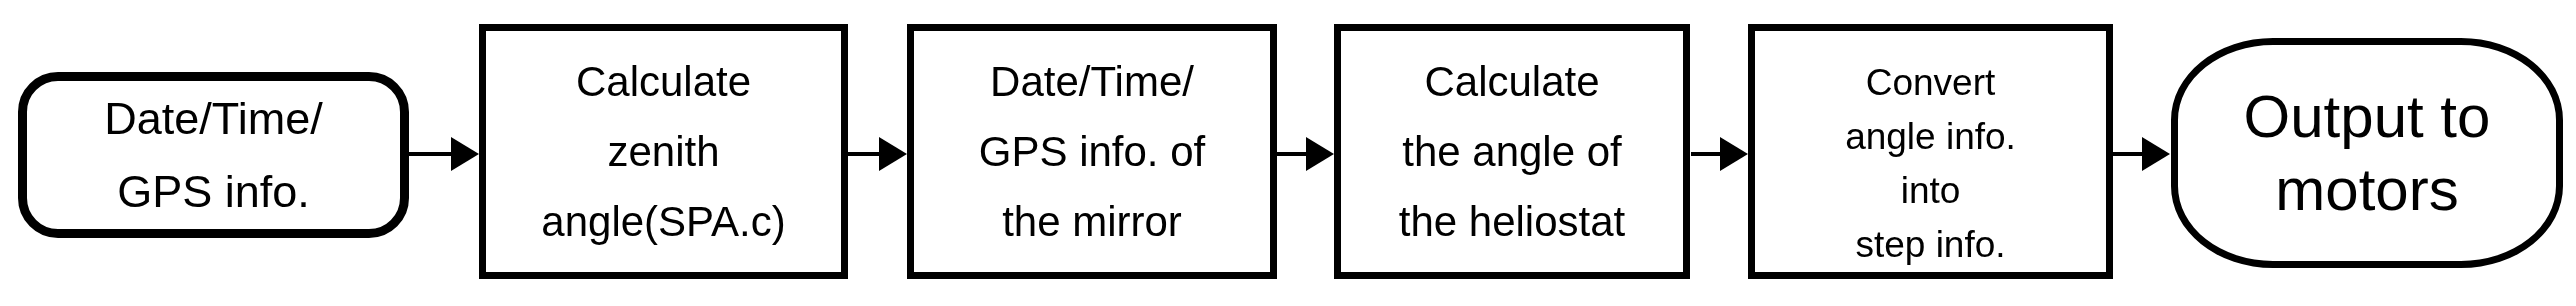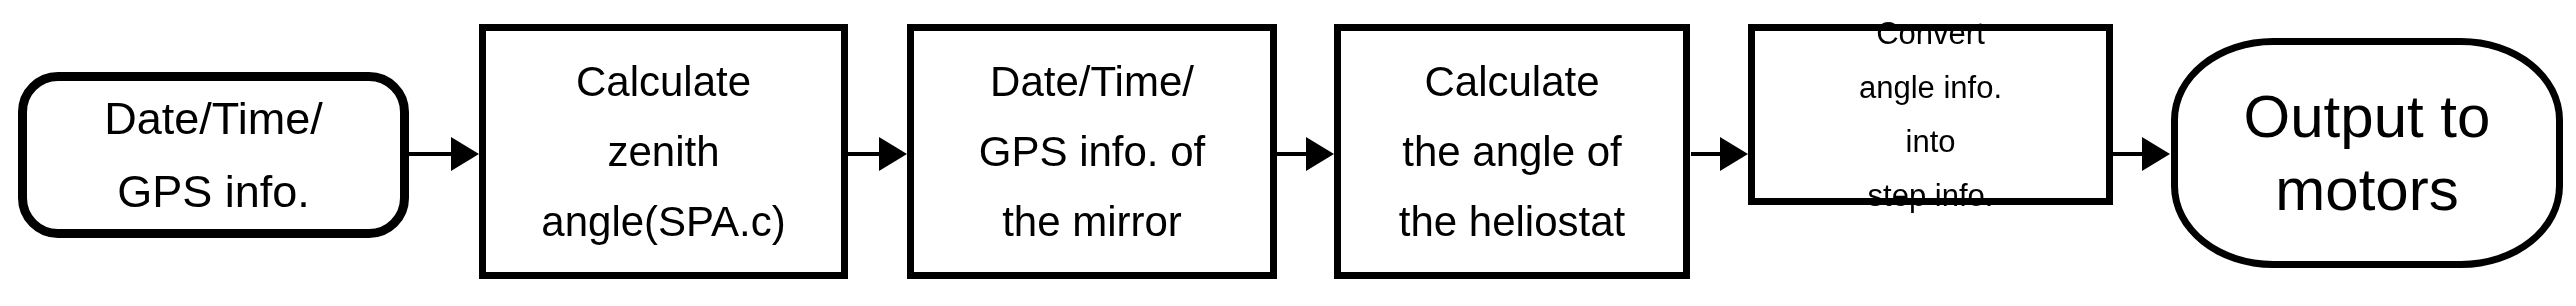--- a/index.html
+++ b/index.html
@@ -38,21 +38,21 @@
   .shape-rect {
     border-radius: 0;
   }
   .shape-terminator {
     border-radius: 102px / 82px;
   }
   .node-1 { left: 18px;   top: 72px; width: 391px; height: 166px; font-size: 45px; line-height: 73px; }
   .node-2 { left: 479px;  top: 24px;  width: 369px; height: 255px; font-size: 42px; line-height: 70px; }
   .node-3 { left: 907px; top: 24px;  width: 370px; height: 255px; font-size: 42px; line-height: 70px; }
   .node-4 { left: 1334px; top: 24px;  width: 356px; height: 255px; font-size: 42px; line-height: 70px; }
-  .node-5 { left: 1748px; top: 24px;  width: 365px; height: 181px; font-size: 31px; line-height: 54px; }
+  .node-5 { left: 1748px; top: 24px;  width: 365px; height: 255px; font-size: 37px; line-height: 54px; align-items: flex-end; }
   .node-6 { left: 2171px; top: 38px;  width: 392px; height: 230px; font-size: 60px; line-height: 73px; }
   .connector {
     position: absolute;
     top: 137px;
     height: 34px;
     display: flex;
     align-items: center;
   }
   .conn-1 { left: 409px;  width: 70px; }
   .conn-2 { left: 848px; width: 59px;  }

